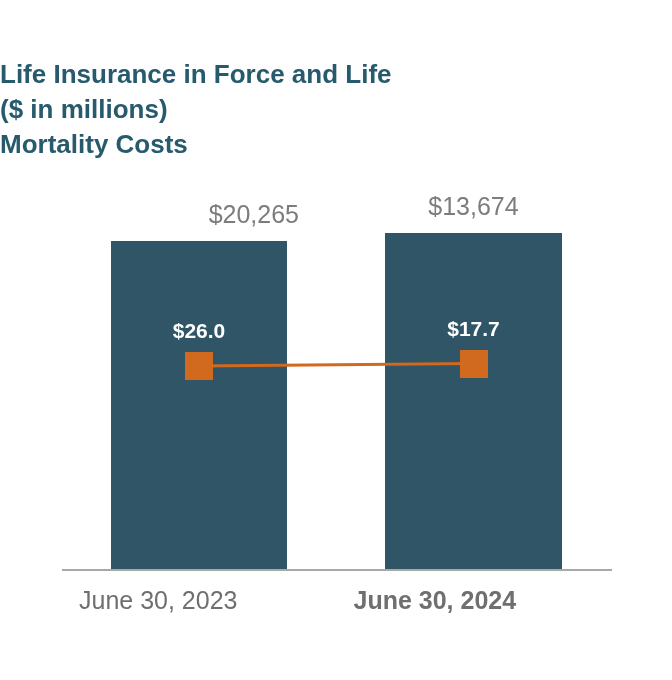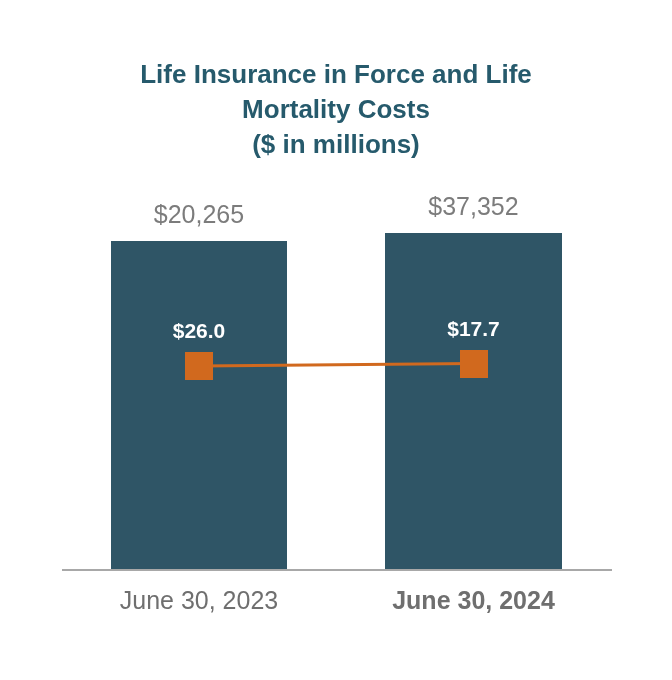--- a/index.html
+++ b/index.html
@@ -9,21 +9,20 @@
     height: 680px;
     background: #ffffff;
     font-family: "Liberation Sans", sans-serif;
     overflow: hidden;
   }
   .chart-title {
     position: absolute;
     top: 57px;
     left: 0;
     width: 672px;
-    text-align: center;
     font-weight: bold;
     font-size: 26px;
     line-height: 35px;
   }
   .title-line { white-space: nowrap; }
   .bar { position: absolute; }
   .bar-value-label {
     position: absolute;
     width: 200px;
     text-align: center;
@@ -37,38 +36,37 @@
     width: 160px;
     text-align: center;
     font-size: 21px;
     font-weight: bold;
     line-height: 26px;
   }
   .axis-line { position: absolute; height: 2px; }
   .cat-label {
     position: absolute;
     width: 240px;
-    text-align: center;
     font-size: 25px;
     line-height: 30px;
   }
 </style>
 </head>
 <body>
 
 <div class="page">
 
   <div class="chart-title" style="color: rgb(38, 90, 108);">
     <div class="title-line">Life Insurance in Force and Life</div>
+    <div class="title-line">($ in millions)</div>
     <div class="title-line">Mortality Costs</div>
-    <div class="title-line">($ in millions)</div>
   </div>
 
-  <div class="bar-value-label" id="barlabel-0" style="left: 99px; top: 199px; color: rgb(124, 124, 124);">$20,265</div>
-  <div class="bar-value-label" id="barlabel-1" style="left: 373.5px; top: 191px; color: rgb(124, 124, 124);">$37,352</div>
+  <div class="bar-value-label" id="barlabel-0" style="left: 99px; top: 199px; color: rgb(124, 124, 124); text-align: right;">$20,265</div>
+  <div class="bar-value-label" id="barlabel-1" style="left: 373.5px; top: 191px; color: rgb(124, 124, 124);">$13,674</div>
 
   <div class="bar" id="bar-0" style="left: 111px; width: 176px; top: 241px; height: 329px; background: rgb(47, 85, 102);"></div>
   <div class="bar" id="bar-1" style="left: 385px; width: 177px; top: 233px; height: 337px; background: rgb(47, 85, 102);"></div>
 
   <svg id="line-svg" width="672" height="680">
     <line id="connector" x1="199" y1="366" x2="473.5" y2="363.50000000000006" stroke="#D1691E" stroke-width="3"></line>
   </svg>
 
   <div class="marker" id="marker-0" style="left: 185px; top: 352px; background: rgb(209, 105, 30);"></div>
   <div class="marker" id="marker-1" style="left: 459.5px; top: 349.5px; background: rgb(209, 105, 30);"></div>

